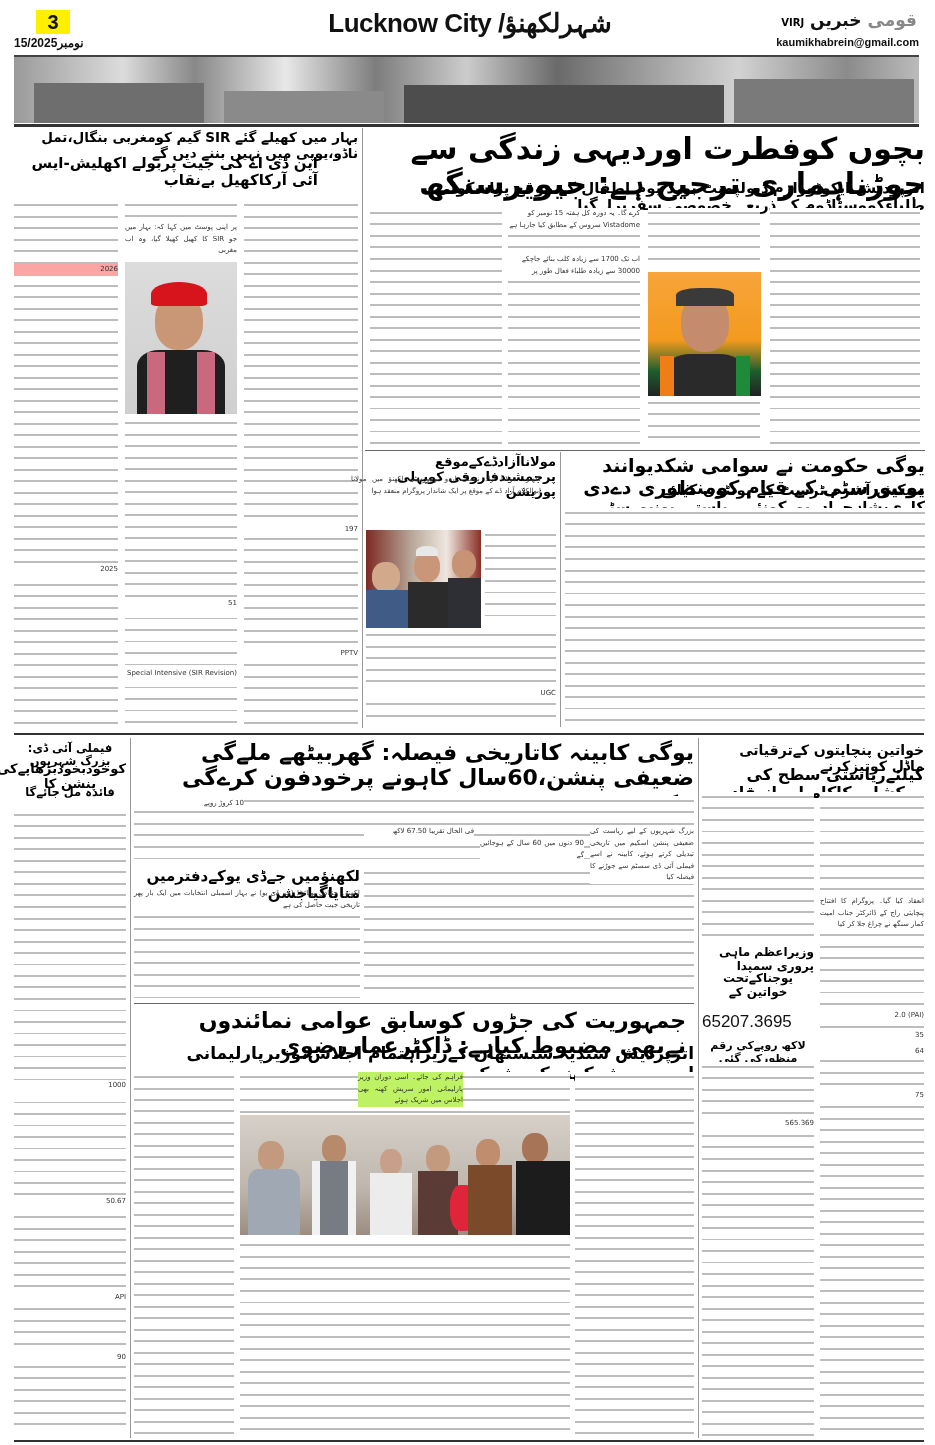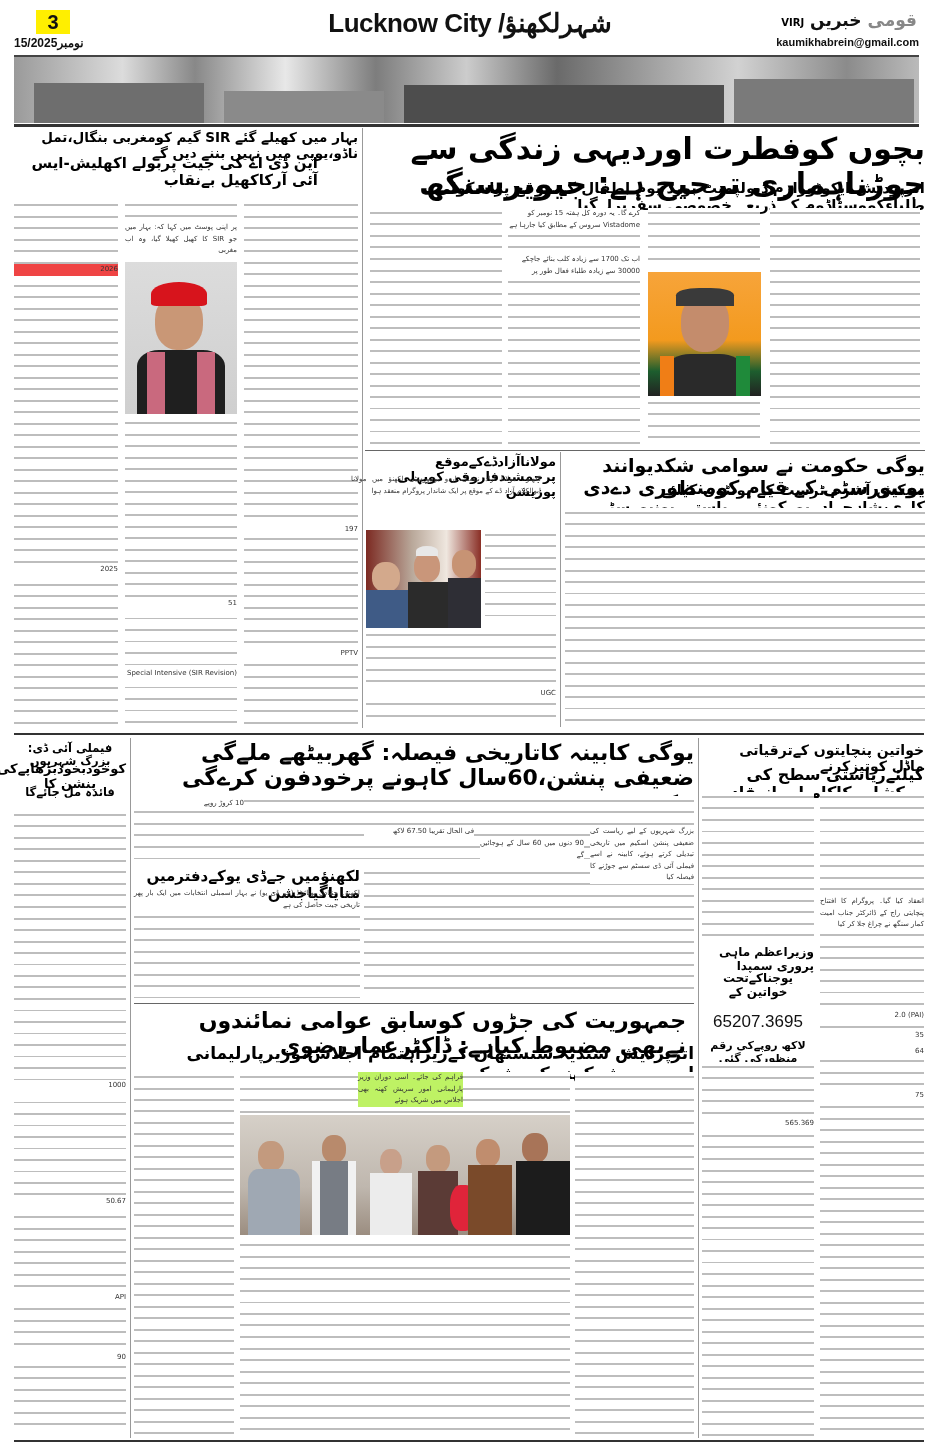--- a/index.html
+++ b/index.html
@@ -13,21 +13,21 @@
 .brand .sym{font-size:10px;color:#000;margin-left:4px}
 .email{right:16px;top:36px;font:bold 11px "Liberation Sans",sans-serif}
 .banner{left:14px;top:55px;width:905px;height:68px;background:linear-gradient(90deg,#9a9a9a 0%,#dcdcdc 12%,#888 20%,#e8e8e8 30%,#7d7d7d 40%,#ccc 50%,#6a6a6a 60%,#a9a9a9 72%,#d2d2d2 80%,#8b8b8b 92%,#bbb 100%);border-top:2px solid #444}
 .banner .bld{position:absolute;bottom:0;background:#555}
 .rule{background:#333;height:2px}
 .vrule{background:#999;width:1px}
 .h-urdu{font-weight:bold;direction:rtl;text-align:right;line-height:1.15;color:#000}
 .body-text{font-size:7px;line-height:11.5px;color:#444;direction:rtl;text-align:justify}
 .textblk{background:repeating-linear-gradient(180deg,#fff 0,#fff 4px,#bdbdbd 4px,#bdbdbd 6px,#fff 6px,#fff 11.5px)}
 .photo{position:absolute;overflow:hidden}
-.big-num{font:24px "Liberation Sans",sans-serif;text-align:center}
+.big-num{font:24px "Liberation Sans",sans-serif;text-align:left}
 </style>
 </head>
 <body>
 
 <div class="abs page-num">3</div>
 <div class="abs date">15/نومبر2025</div>
 <div class="abs masthead-title">Lucknow City /شہرلکھنؤ</div>
 <div class="abs brand">
   <span class="g">قومی</span>
   <span>خبریں</span>
@@ -71,21 +71,21 @@
 <div class="abs textblk" style="left:125px;top:200px;width:112px;height:22px"></div>
 <div class="photo" style="left:125px;top:262px;width:112px;height:152px;background:linear-gradient(180deg,#dcdcdc 0%,#cfcfcf 100%)">
   <div style="position:absolute;left:30px;top:32px;width:48px;height:56px;border-radius:45%;background:#c99776"></div>
   <div style="position:absolute;left:26px;top:20px;width:56px;height:24px;border-radius:50% 50% 10% 10%;background:#d7141c"></div>
   <div style="position:absolute;left:12px;top:88px;width:88px;height:64px;border-radius:25% 25% 0 0;background:#1f1f1f"></div>
   <div style="position:absolute;left:22px;top:90px;width:18px;height:62px;background:#c9697e"></div>
   <div style="position:absolute;left:72px;top:90px;width:18px;height:62px;background:#c9697e"></div>
 </div>
 <div class="abs textblk" style="left:125px;top:418px;width:112px;height:307px"></div>
 <div class="abs textblk" style="left:14px;top:200px;width:104px;height:525px"></div>
-<div class="abs body-text" style="left:14px;top:264px;width:104px;background:#ef4444;color:#333">2026</div>
+<div class="abs body-text" style="left:14px;top:264px;width:104px;background:#fca5a5;color:#333">2026</div>
 <div class="abs body-text" style="left:14px;top:564px;width:104px;background:#fff;color:#333">2025</div>
 <div class="abs body-text" style="left:125px;top:598px;width:112px;background:#fff;color:#333">51</div>
 <div class="abs body-text" style="left:125px;top:668px;width:112px;background:#fff;color:#333">Special Intensive (SIR Revision)</div>
 <div class="abs body-text" style="left:244px;top:524px;width:114px;background:#fff;color:#333">197</div>
 <div class="abs body-text" style="left:244px;top:648px;width:114px;background:#fff;color:#333">PPTV</div>
 
 <div class="abs h-urdu" style="left:565px;top:455px;width:360px;font-size:19px">یوگی حکومت نے سوامی شکدیوانند یونیورسٹی کے قیام کومنظوری دےدی</div>
 <div class="abs h-urdu" style="left:565px;top:482px;width:360px;font-size:15px">ممکش آشرم ٹرسٹ کے یونٹوں کیلئے کاری،شاہجہاں پورکونئی ریاستی یونیورسٹی ملی</div>
 <div class="abs textblk" style="left:565px;top:508px;width:360px;height:218px"></div>
 <div class="abs vrule" style="left:560px;top:452px;height:275px"></div>

